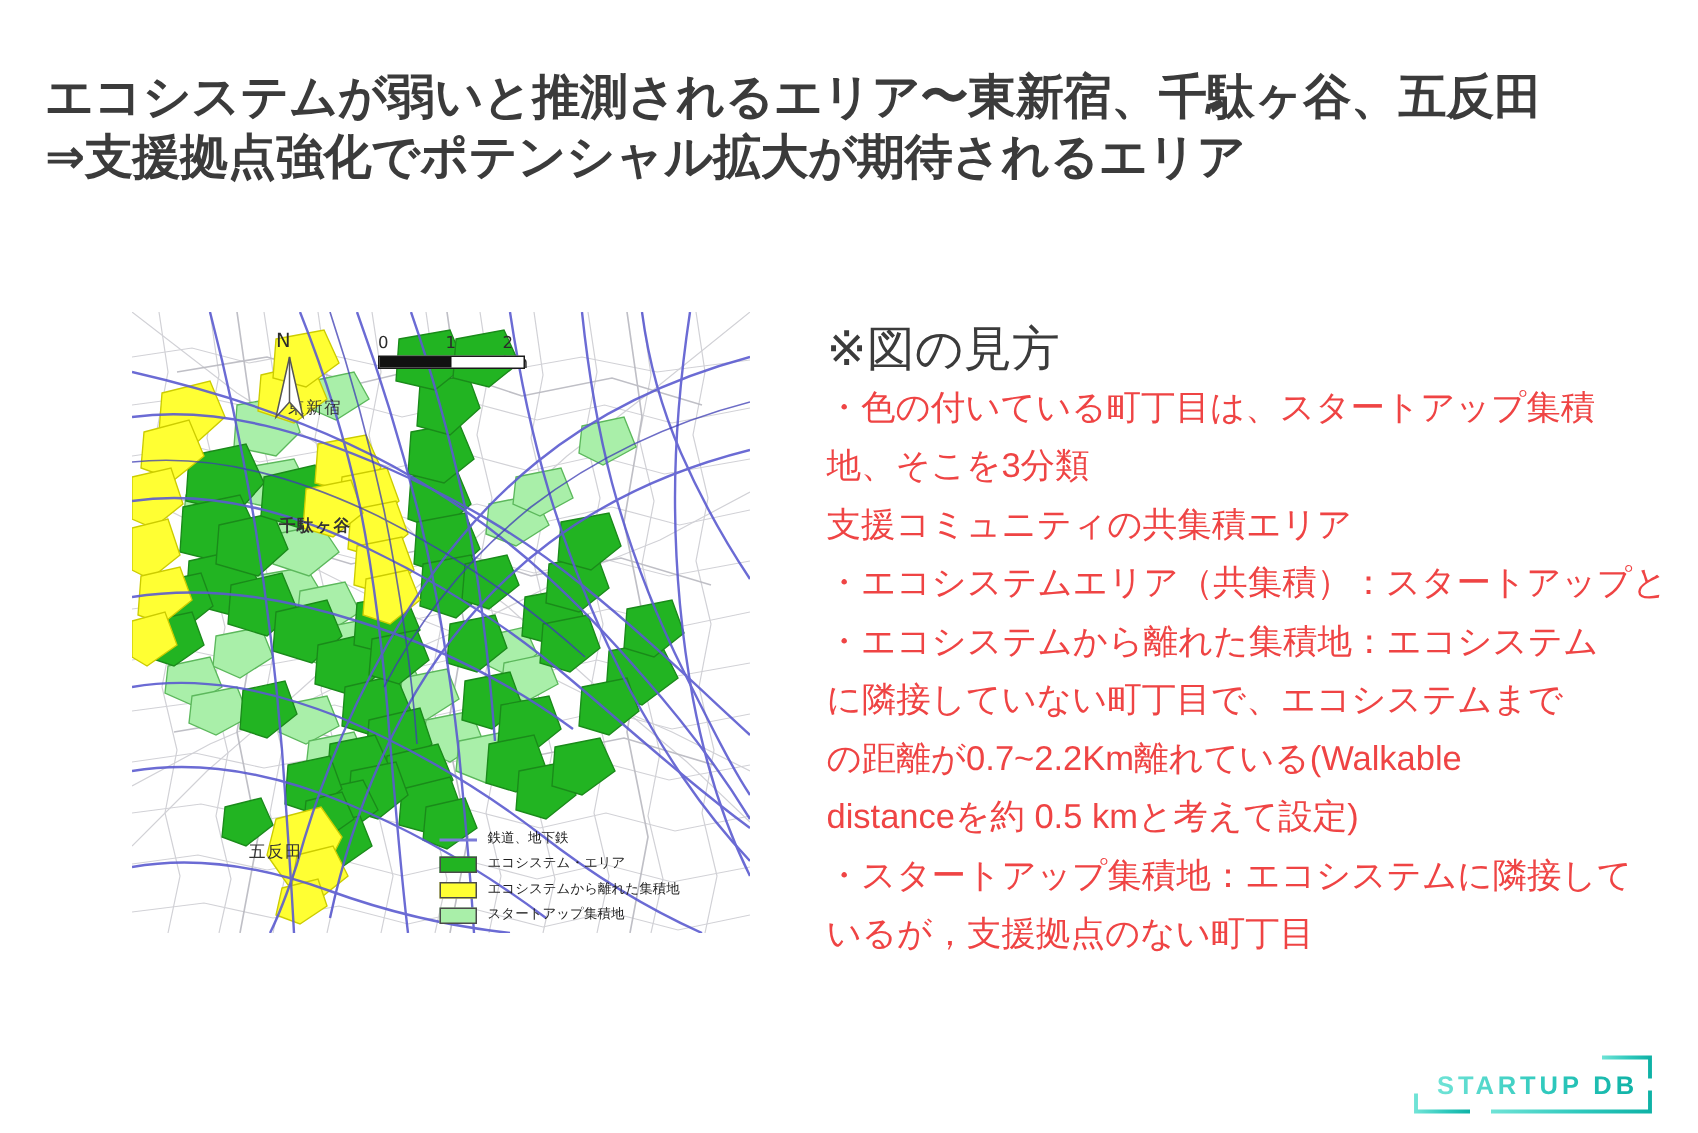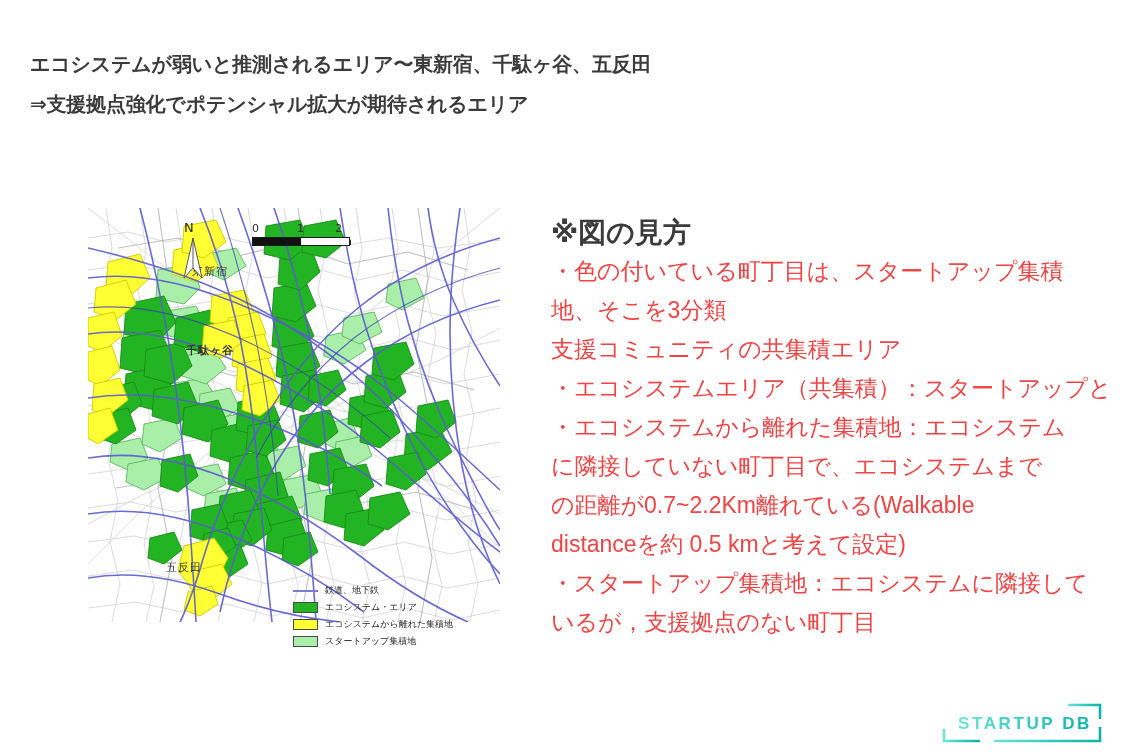--- a/index.html
+++ b/index.html
@@ -12,21 +12,21 @@
     -webkit-font-smoothing:antialiased;
   }
 
   
   #title-block{
     position:absolute;
     left:30px; top:44px;
     width:1060px;
   }
   .title-line{
-    font-size:20px;
+    font-size:32px;
     font-weight:bold;
     color:#3b3b3b;
     line-height:40px;
     letter-spacing:-0.2px;
     white-space:nowrap;
   }
 
   
   #map-figure{
     position:absolute;
@@ -77,21 +77,20 @@
     font-family:"DejaVu Sans","Liberation Sans",sans-serif;
   }
 
   
   #map-legend{
     position:absolute;
     left:205px; top:344px;
     font-size:9px;
     color:#1f1f1f;
     font-family:"DejaVu Sans","Liberation Sans",sans-serif;
-    margin-top:31px;
   }
   .legend-row{
     display:flex; align-items:center;
     height:15px;
     margin-bottom:2px;
   }
   .legend-key{
     width:25px; height:11px;
     margin-right:7px;
     flex:0 0 auto;
@@ -113,22 +112,22 @@
   }
   .legend-label{ white-space:nowrap; line-height:11px; }
 
   
   #notes-block{
     position:absolute;
     left:551px; top:213px;
     width:545px;
   }
   #notes-heading{
-    font-size:28px;
-    font-weight:bold;
+    font-size:32px;
+    font-weight:normal;
     color:#3b3b3b;
     line-height:39px;
     white-space:nowrap;
   }
   .note-line{
     font-size:23px;
     color:#ef4444;
     line-height:39px;
     white-space:nowrap;
   }

